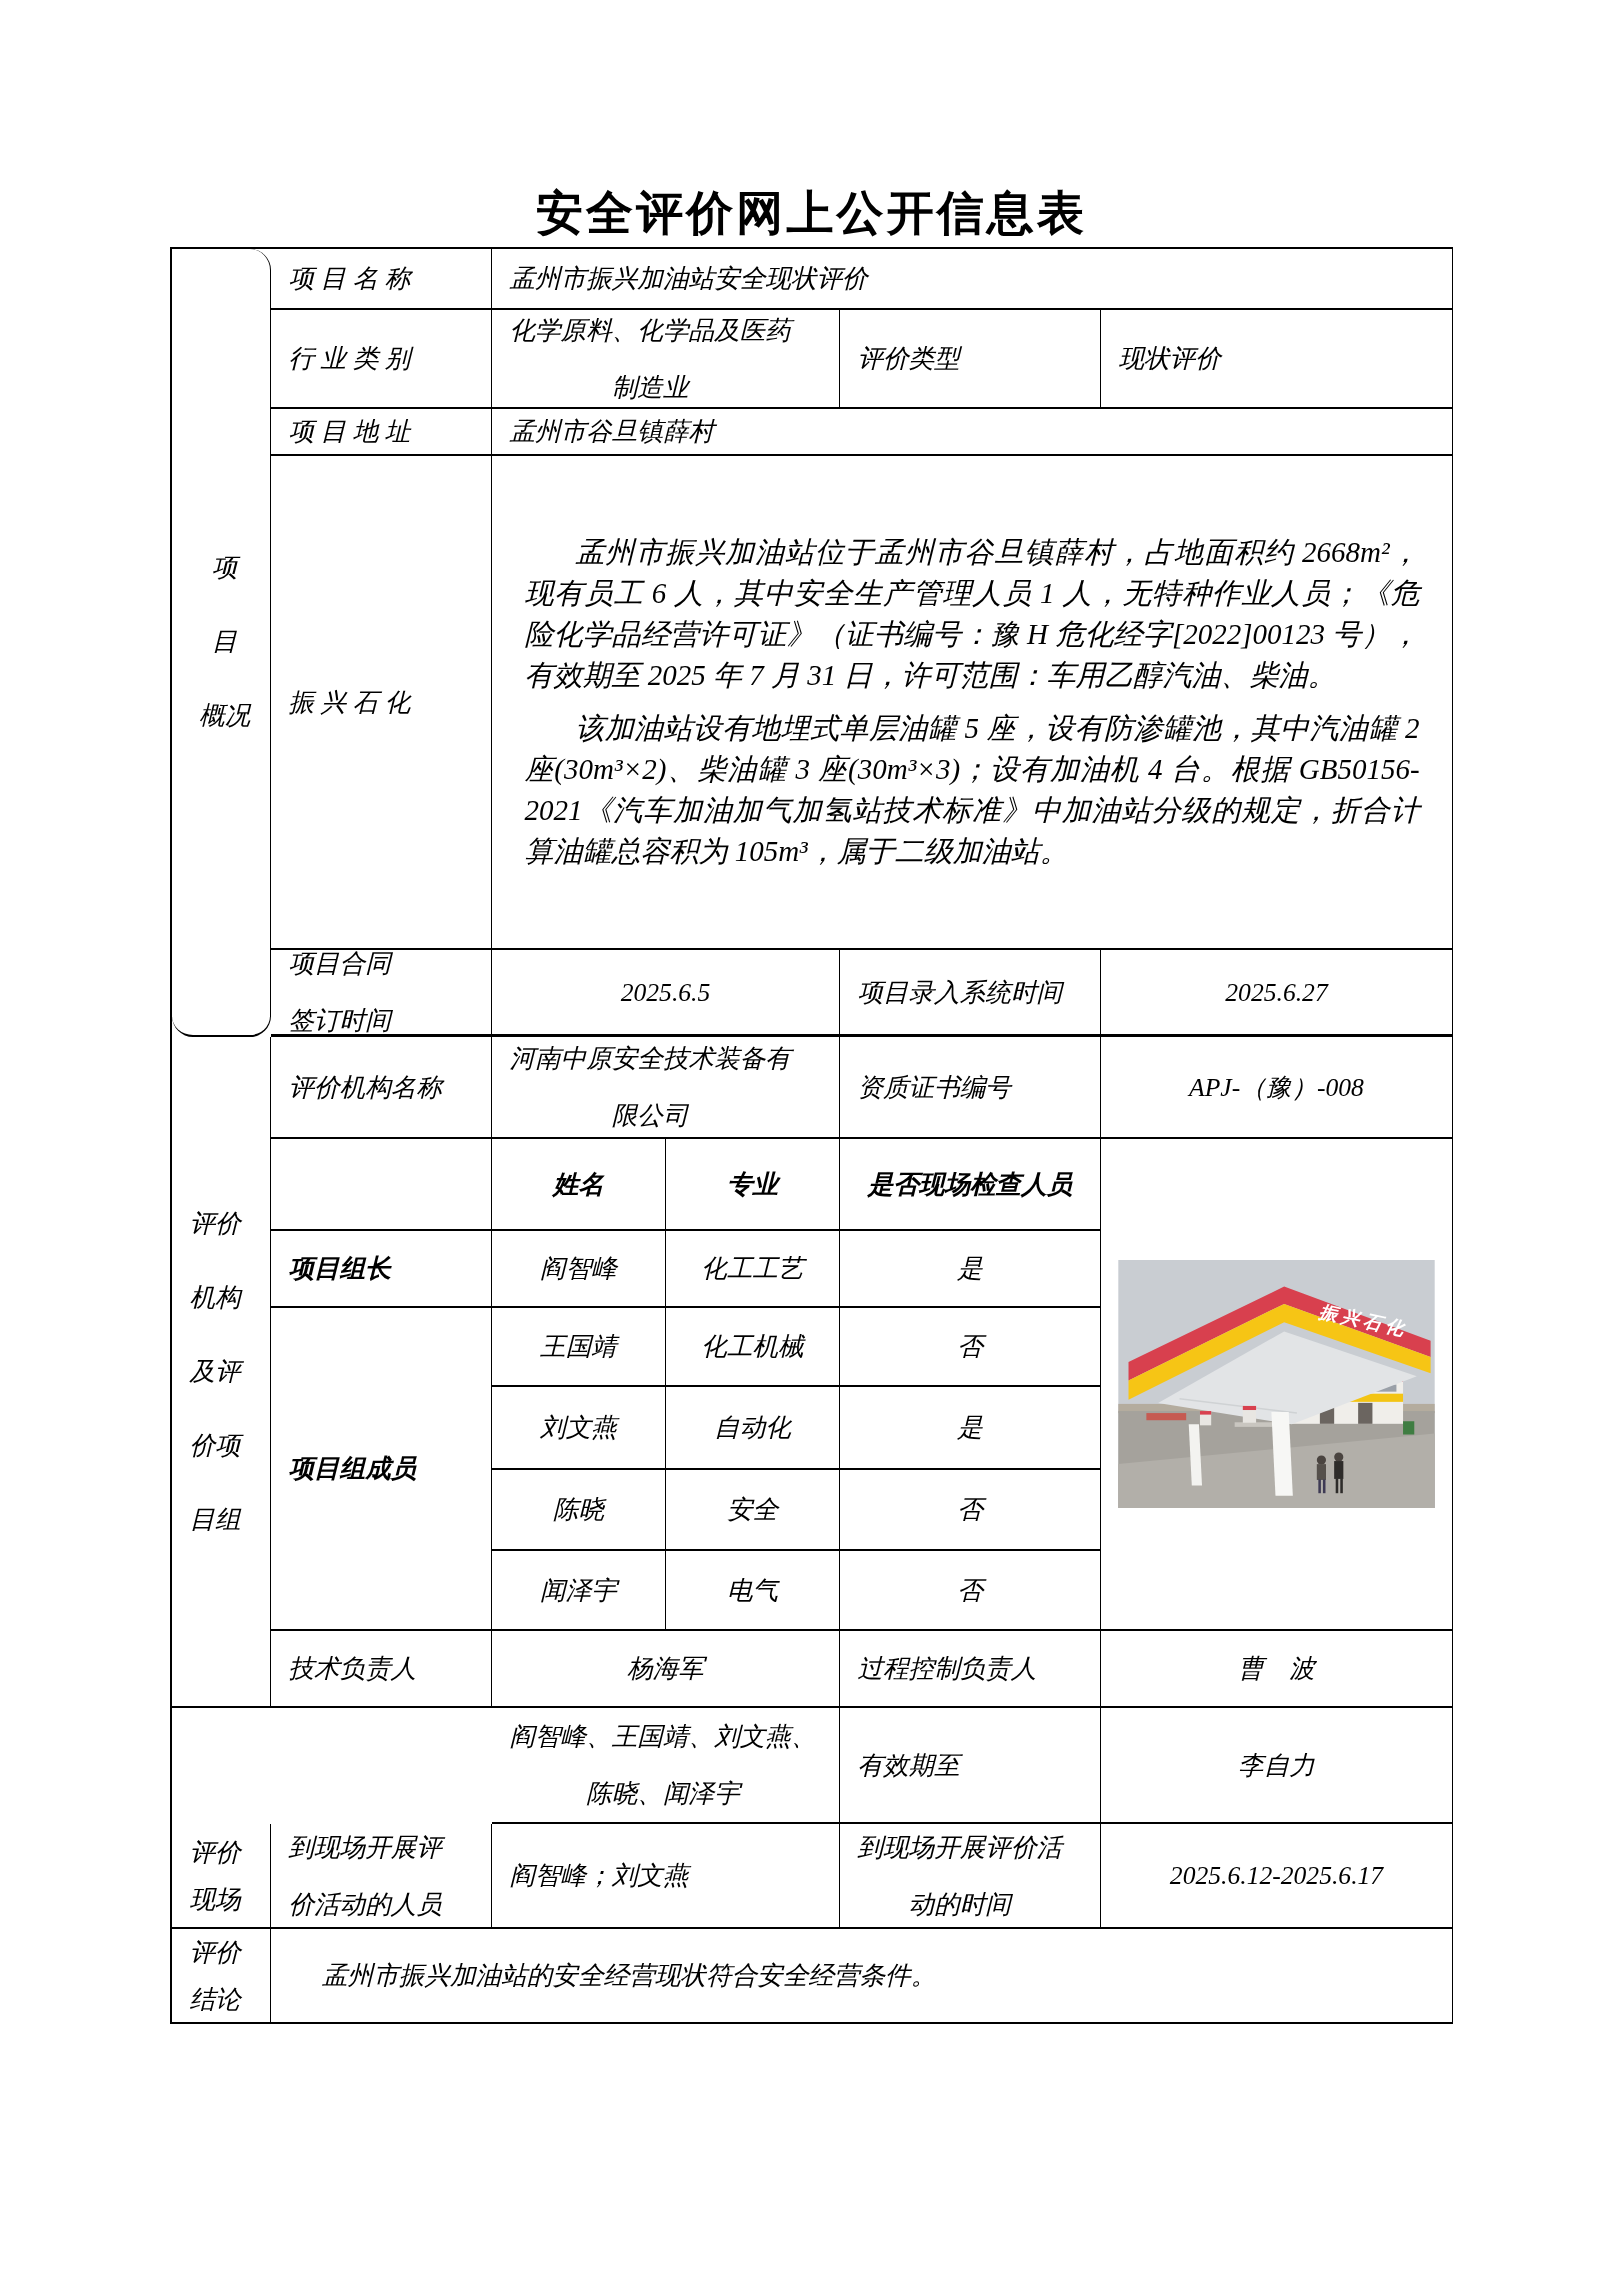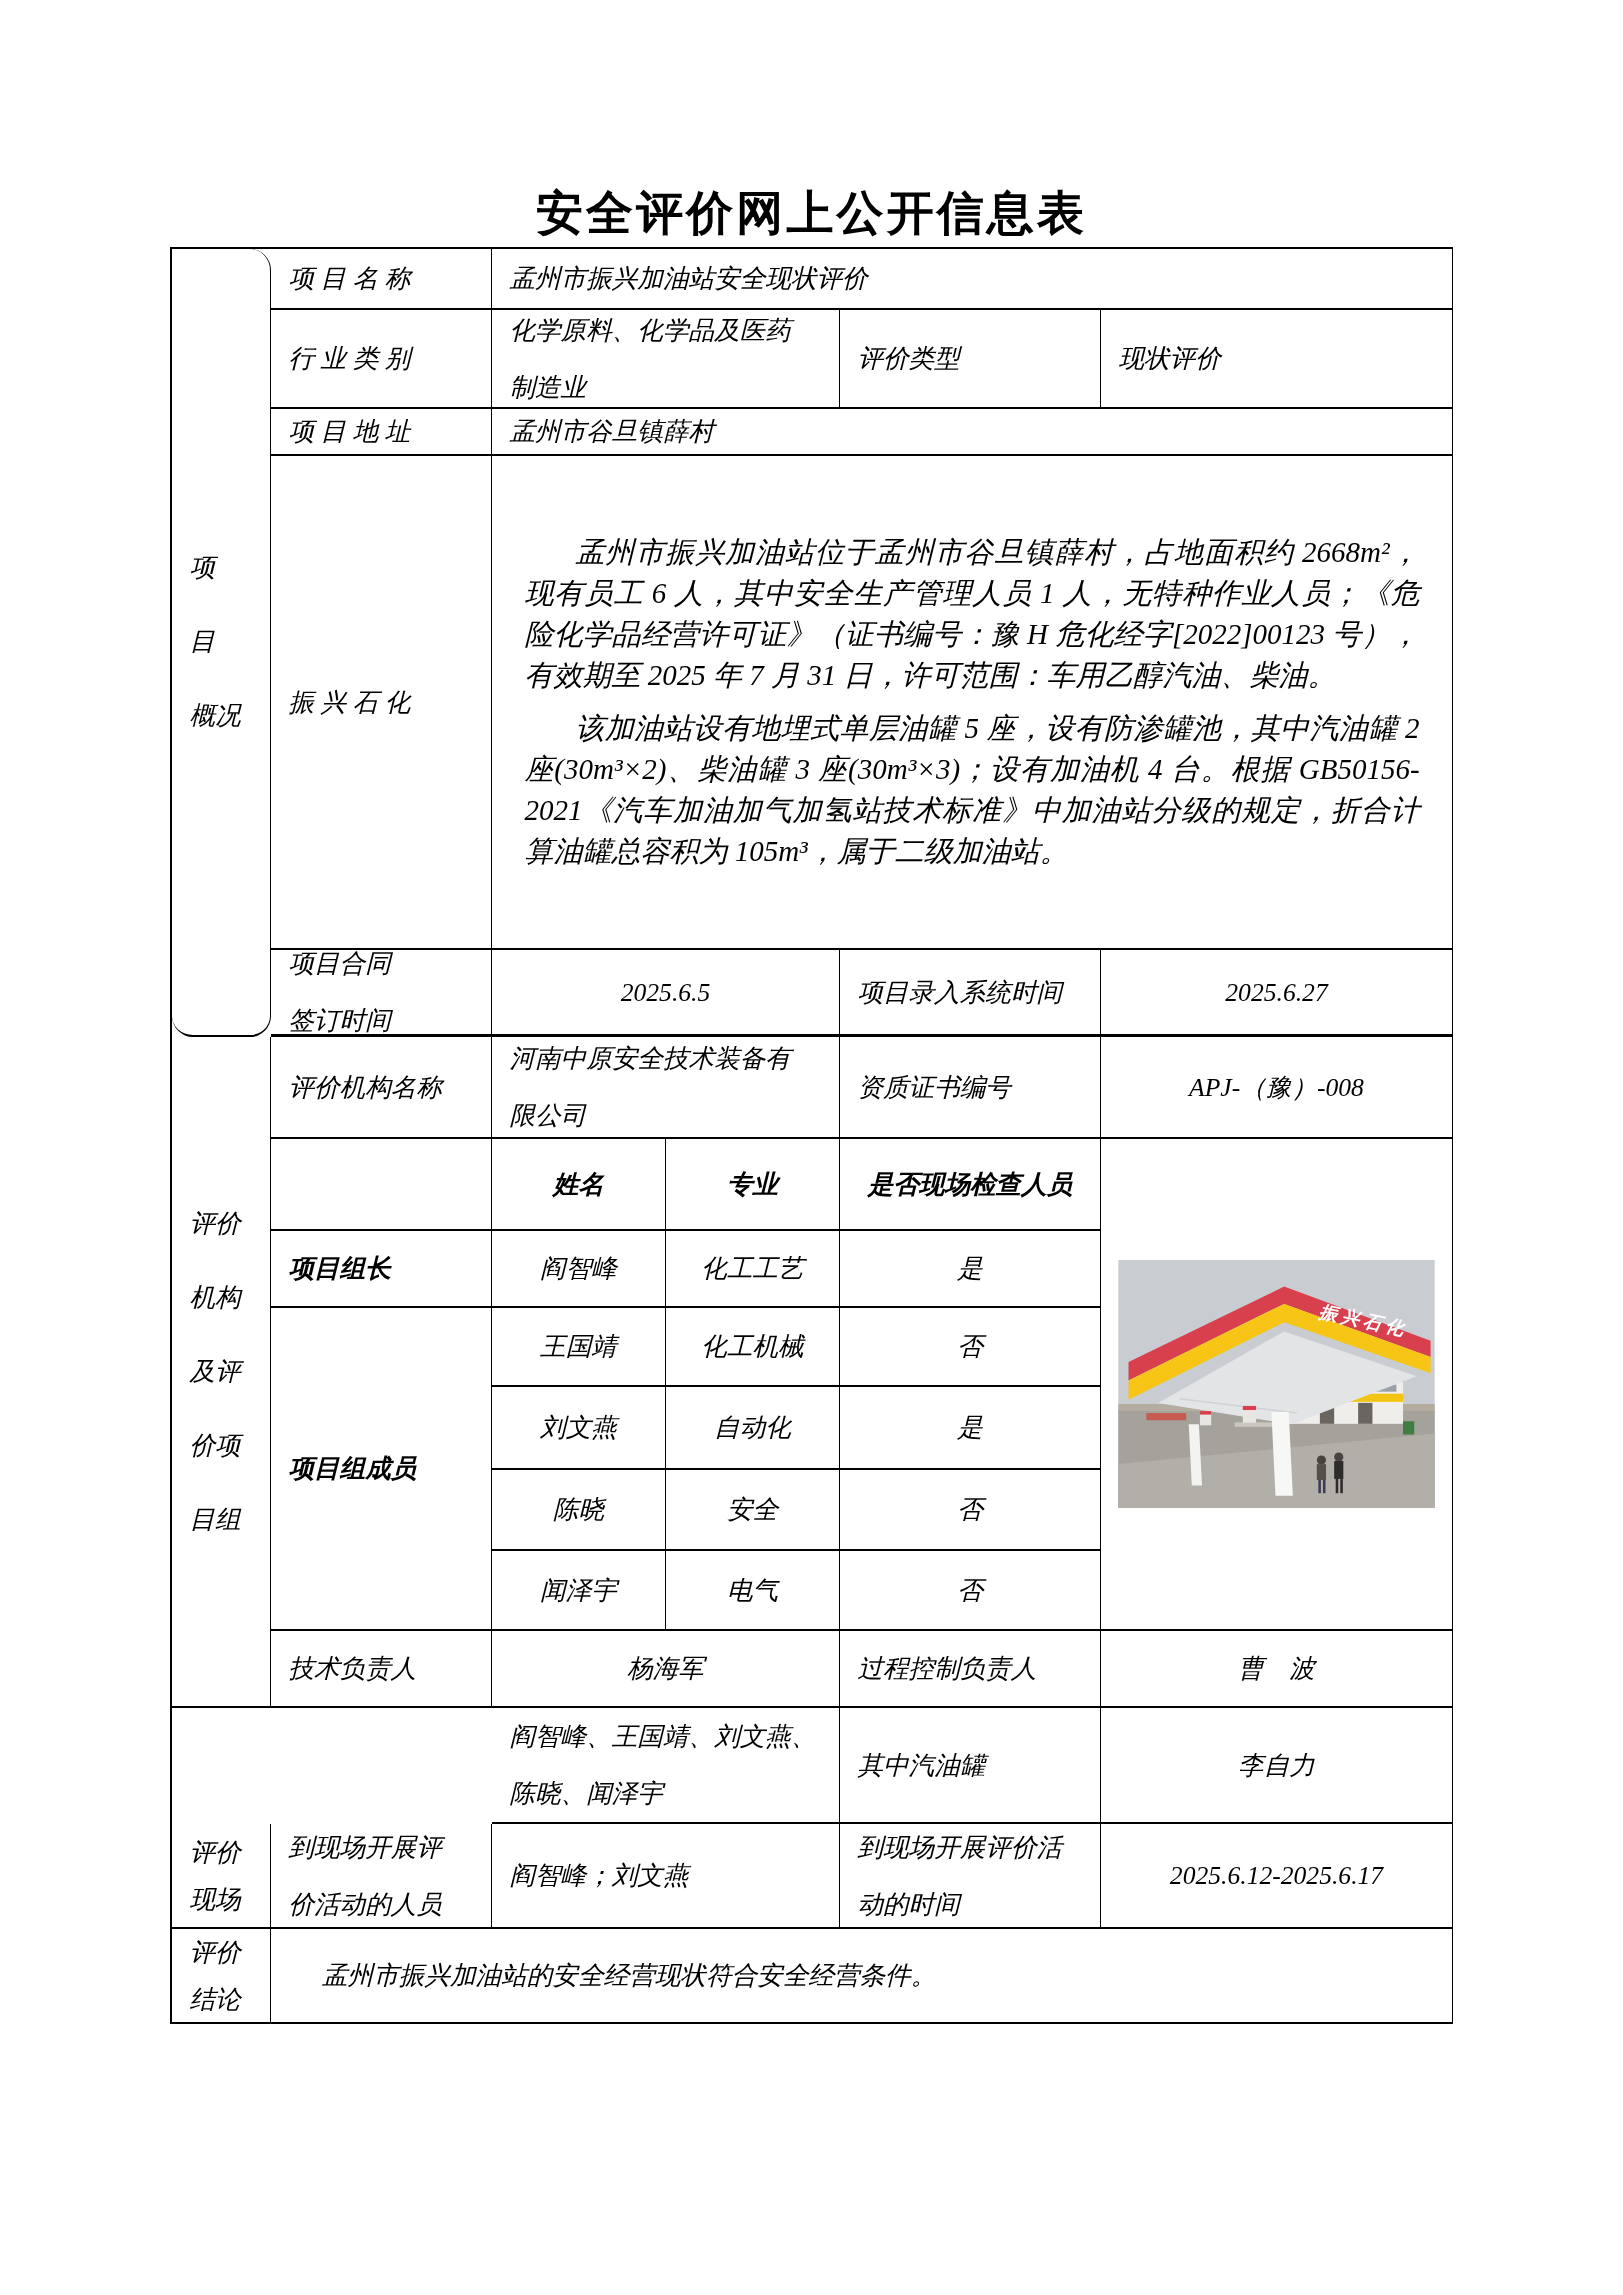--- a/index.html
+++ b/index.html
@@ -21,21 +21,21 @@
   }
   .c{
     border-right:1.5px solid #000;border-bottom:2px solid #000;
     display:flex;align-items:center;
     font-size:25.6px;line-height:57px;
     overflow:hidden;box-sizing:border-box;font-style:italic;
   }
   .thick-b{border-bottom-width:3.1px;}
   .pl{padding-left:17.4px;padding-right:10.2px;justify-content:flex-start;text-align:left;}
   .ctr{justify-content:center;text-align:center;padding:0 5.1px;}
-  .pre{white-space:pre-line;}
+  .pre{white-space:pre-line;text-align:center;}
   .bold{font-weight:bold;}
   .lh-lg{line-height:74px;}
   .lh-sm{line-height:47px;}
   .spread{display:inline-block;width:122px;text-align:justify;text-align-last:justify;}
   .intro{display:block;width:100%;padding:15.3px 20.4px;box-sizing:border-box;align-self:center;}
   .para{margin:12px;font-size:29px;line-height:41px;text-align:justify;text-indent:51px;}
   .indent2{display:block;text-indent:51px;width:100%;}
   .photo-cell{justify-content:center;}
   .photo-frame{width:317px;height:248px;}
 </style>
@@ -171,21 +171,21 @@
   <div class="c ctr" style="grid-column:4;grid-row:12;">电气</div>
   <div class="c ctr" style="grid-column:5;grid-row:12;">否</div>
 
   <div class="c pl" style="grid-column:2;grid-row:13;">技术负责人</div>
   <div class="c ctr" style="grid-column:3/5;grid-row:13;">杨海军</div>
   <div class="c pl" style="grid-column:5;grid-row:13;">过程控制负责人</div>
   <div class="c ctr" style="grid-column:6;grid-row:13;">曹　波</div>
 
   <div class="c pl pre" style="grid-column:3/5;grid-row:14;">阎智峰、王国靖、刘文燕、
 陈晓、闻泽宇</div>
-  <div class="c pl" style="grid-column:5;grid-row:14;">其中汽油罐</div>
+  <div class="c pl" style="grid-column:5;grid-row:14;">有效期至</div>
   <div class="c ctr" style="grid-column:6;grid-row:14;">李自力</div>
 
   <div class="c pl pre lh-sm" style="grid-column:1;grid-row:15;">评价
 现场</div>
   <div class="c pl pre" style="grid-column:2;grid-row:15;">到现场开展评
 价活动的人员</div>
   <div class="c pl" style="grid-column:3/5;grid-row:15;">阎智峰；刘文燕</div>
   <div class="c pl pre" style="grid-column:5;grid-row:15;">到现场开展评价活
 动的时间</div>
   <div class="c ctr" style="grid-column:6;grid-row:15;">2025.6.12-2025.6.17</div>

